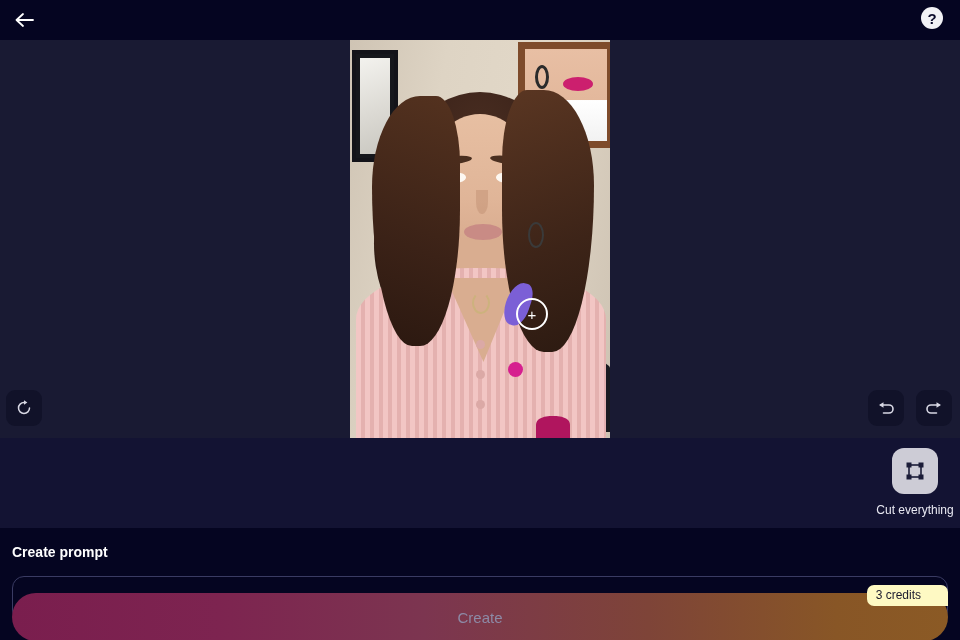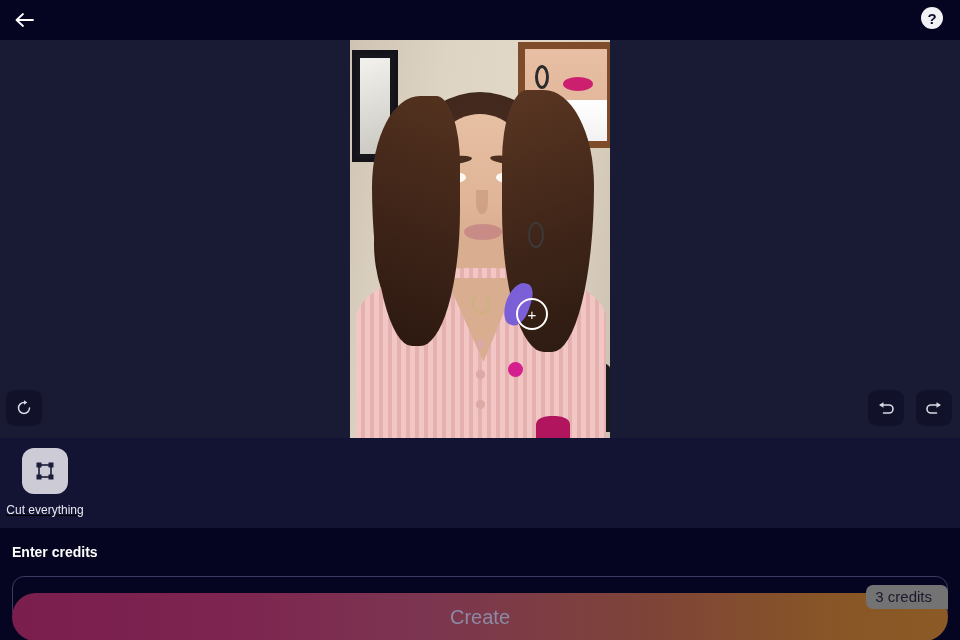--- a/index.html
+++ b/index.html
@@ -222,21 +222,21 @@
   .sq-btn.redo  { left: 916px; top: 350px; }
 
   
   .toolbar {
     position: absolute; top: 438px; left: 0;
     width: 960px; height: 90px;
     background: #131333;
   }
   .tools {
     position: absolute; left: 0; top: 10px; width: 960px;
-    display: flex; justify-content: flex-start; gap: 42px; text-decoration: underline;
+    display: flex; justify-content: flex-end; gap: 42px;
   }
   .tool { width: 90px; display: flex; flex-direction: column; align-items: center; cursor: pointer; }
   .tool-icon {
     width: 46px; height: 46px; border-radius: 12px;
     background: #1b1c38;
     display: flex; align-items: center; justify-content: center;
   }
   .tool.selected .tool-icon { background: #cdccd6; }
   .tool-label {
     margin-top: 9px;
@@ -270,32 +270,32 @@
   .prompt-input::placeholder { color: #55557a; }
 
   .create-btn {
     position: absolute; left: 12px; top: 65px;
     width: 936px; height: 48px;
     border: none;
     border-radius: 24px;
     background: linear-gradient(90deg,
       #7a1e4e 0%, #7d2450 22%, #7c3550 44%, #7e4438 68%, #885626 88%, #8b5a25 100%);
     color: #8d8aa6;
-    font-size: 20px;
+    font-size: 15px;
     font-family: "Liberation Sans", sans-serif;
     cursor: pointer;
     z-index: 5;
   }
   .credits-badge {
     position: absolute;
     right: 12px; top: 57px;
-    background: #737373;
+    background: #fef9c3;
     color: #1a1a2e;
-    font-size: 15px;
-    padding: 3px 16px 4px 9px;
+    font-size: 12px;
+    padding: 3px 27px 4px 9px;
     border-radius: 7px 7px 0 7px;
     z-index: 9;
     white-space: nowrap;
   }
   svg { display: block; }
 </style>
 </head>
 <body>
 
 <div id="app">
@@ -397,19 +397,19 @@
         </div>
         <div class="tool-label">Cut everything</div>
       </div>
 
 
 
     </div>
   </div>
 
   <div class="prompt-area">
-    <div class="prompt-label">Enter credits</div>
+    <div class="prompt-label">Create prompt</div>
     <input class="prompt-input" type="text" placeholder="" style="">
     <button class="create-btn">Create</button>
     <div class="credits-badge">3 credits</div>
   </div>
 
 </div>
 
 </body></html>

